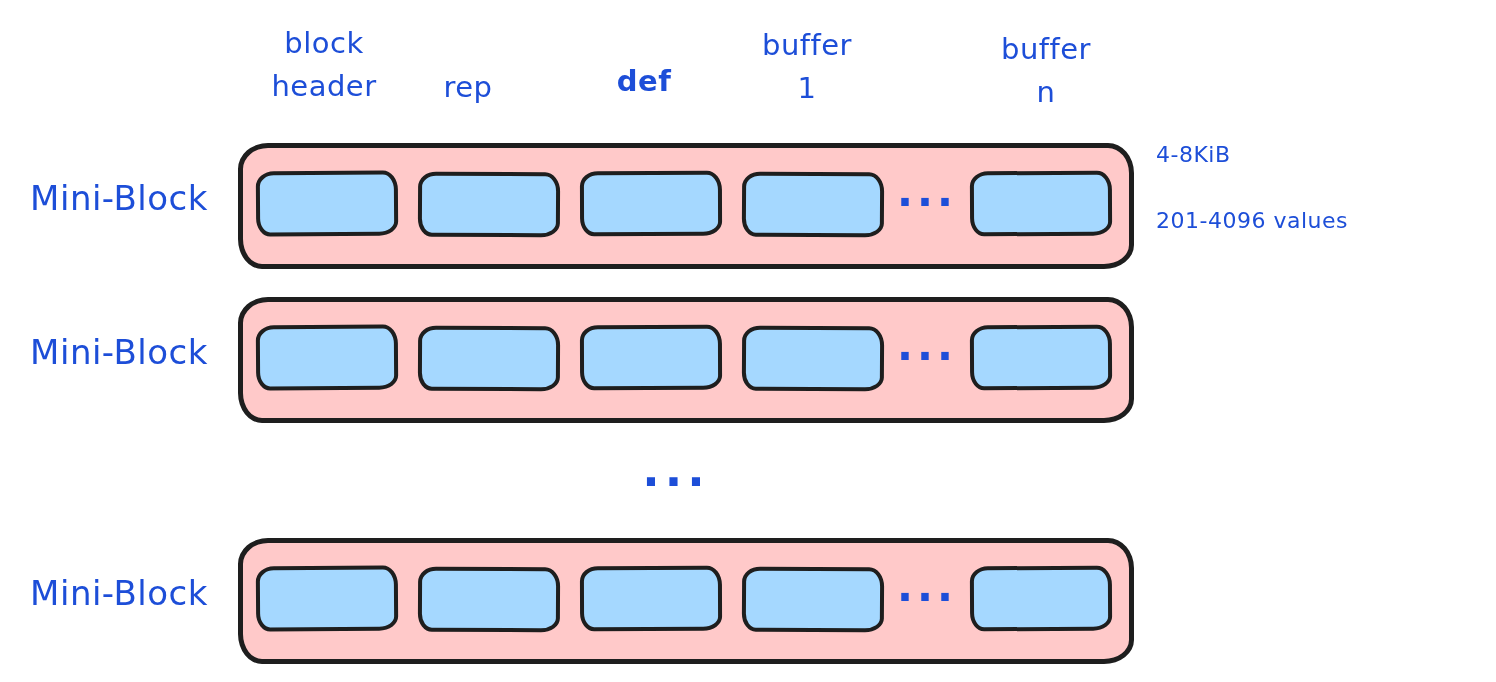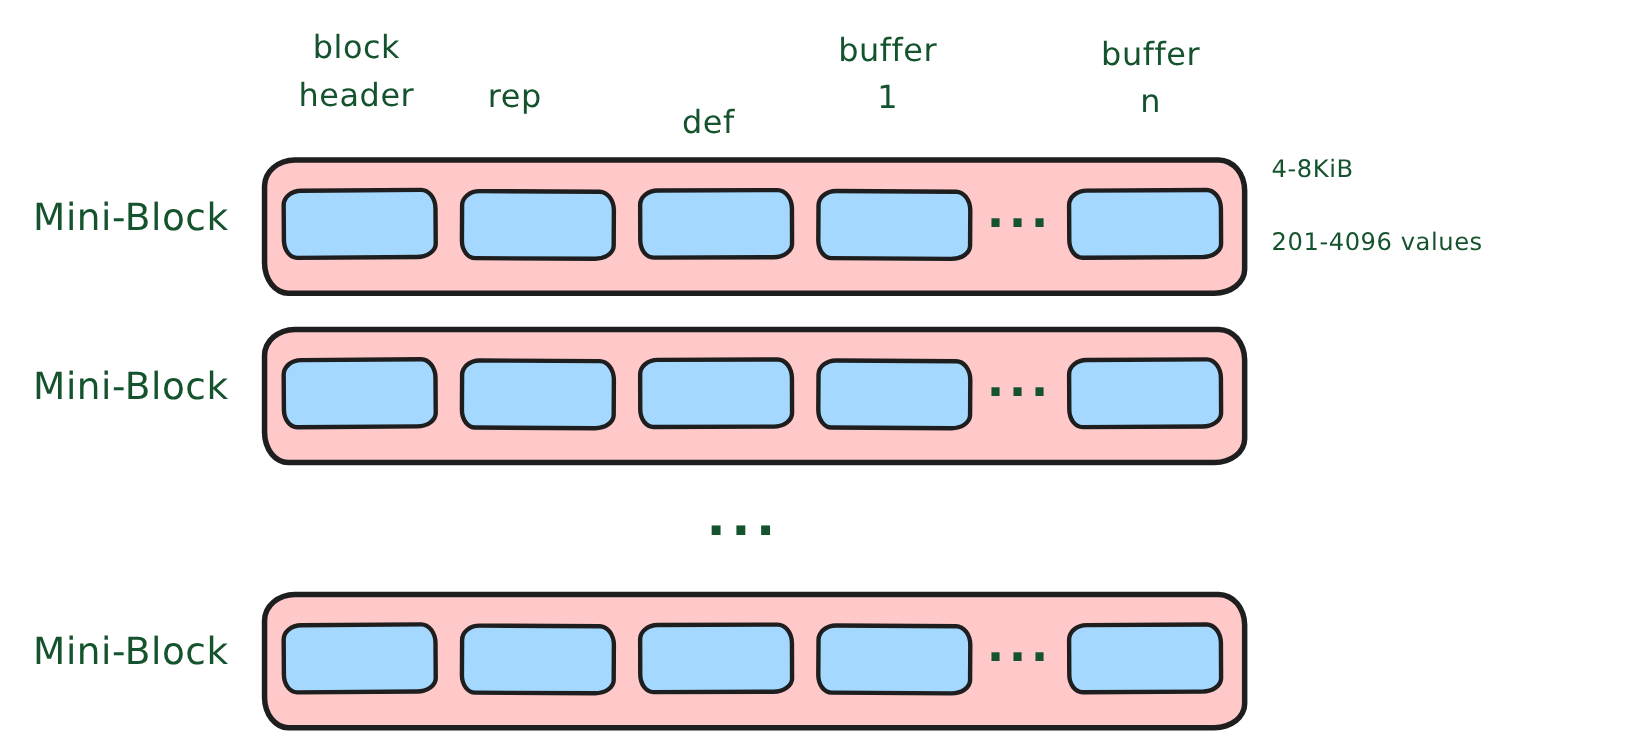--- a/index.html
+++ b/index.html
@@ -6,21 +6,21 @@
     margin: 0;
     padding: 0;
     background: #ffffff;
   }
   .canvas {
     position: relative;
     width: 1496px;
     height: 682px;
     background: #ffffff;
     font-family: "DejaVu Sans", sans-serif;
-    color: #14532d;
+    color: #1d4ed8;
     overflow: hidden;
   }
 
   
   .col-head {
     position: absolute;
     transform: translateX(-50%);
     text-align: center;
     font-size: 29px;
     line-height: 43px;
@@ -112,21 +112,21 @@
   .annot-values { top: 208px; }
 </style>
 </head>
 <body>
 
 <div class="canvas">
 
   <div class="col-head" style="left:324px;  top:22px;">block
 header</div>
   <div class="col-head" style="left:468px;  top:66px;">rep</div>
-  <div class="col-head" style="left:644px;  top:90px;">def</div>
+  <div class="col-head" style="left:644px;  top:60px;font-weight:bold;">def</div>
   <div class="col-head" style="left:807px;  top:24px;">buffer
 1</div>
   <div class="col-head" style="left:1046px; top:28px;">buffer
 n</div>
 
   <div class="mini-row" style="top:143px;">
     <div class="mini-label">Mini-Block</div>
     <div class="pink-container">
       <div class="cell c1"></div>
       <div class="cell c2"></div>

